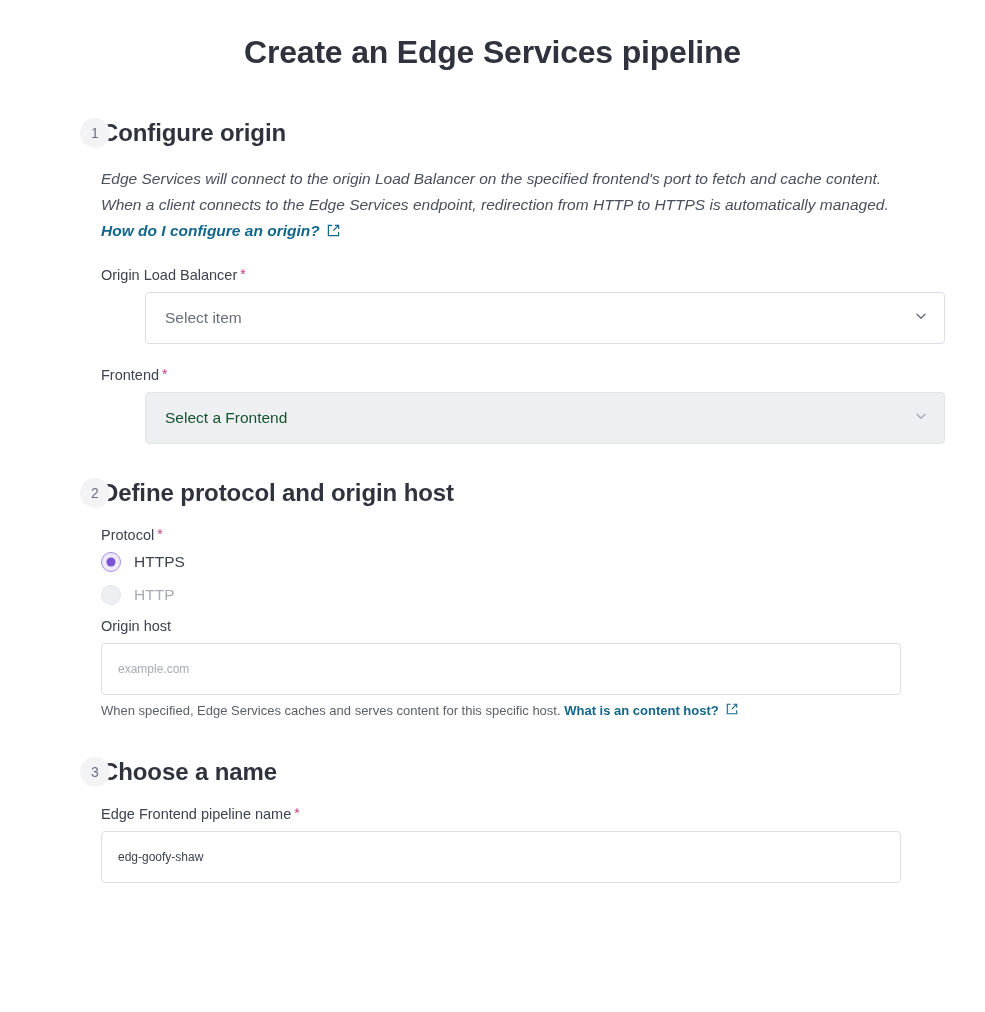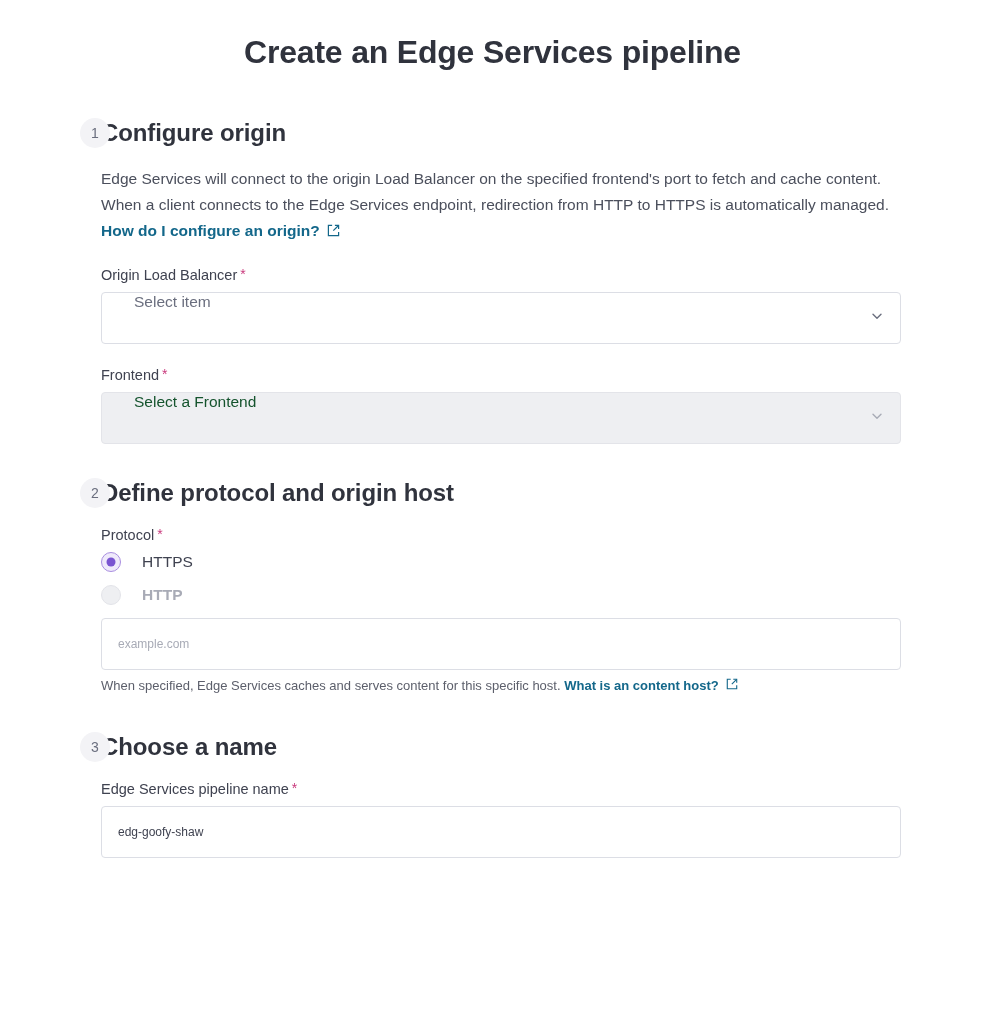--- a/index.html
+++ b/index.html
@@ -65,20 +65,21 @@
     line-height: 30px;
     letter-spacing: -0.1px;
   }
 
   .step-desc {
     font-size: 15.5px;
     line-height: 26px;
     color: #4b4f5c;
     margin: 0 0 22px 0;
     max-width: 800px;
+    font-style: italic;
   }
 
   .link {
     color: #13678a;
     font-weight: 700;
     text-decoration: none;
     cursor: pointer;
   }
   .link.small { font-weight: 700; font-size: 13px; }
 
@@ -106,26 +107,28 @@
     vertical-align: 1px;
   }
 
   .select-box {
     width: 800px;
     height: 52px;
     border: 1px solid #dcdee5;
     border-radius: 4px;
     background: #ffffff;
     display: flex;
-    padding: 0 32px;
+    align-items: center;
+    padding: 0 19px;
     font-size: 15.5px;
     color: #6a6e7e;
     cursor: pointer;
     position: relative;
     margin-bottom: 22px;
+    margin-left: 44px;
   }
   .select-box.disabled {
     background: #eeeff2;
     border-color: #e3e4e9;
     color: #14532d;
     cursor: not-allowed;
   }
   .select-box .caret {
     position: absolute;
     right: 16px;
@@ -147,21 +150,20 @@
     font-family: "Liberation Sans", sans-serif;
     outline: none;
   }
   .text-input::placeholder { color: #a8abb6; }
 
   .radio-row {
     display: flex;
     align-items: center;
     margin-bottom: 13px;
     cursor: pointer;
-    gap: 8px;
   }
   .radio-row.disabled { cursor: not-allowed; }
   .radio {
     width: 20px;
     height: 20px;
     border-radius: 50%;
     border: 1px solid #c7c9d2;
     background: #ffffff;
     margin-right: 13px;
     position: relative;
@@ -180,21 +182,21 @@
     height: 9px;
     border-radius: 50%;
     background: #7a55d1;
     transform: translate(-50%, -50%);
   }
   .radio.disabled {
     background: #eeeff2;
     border-color: #e3e4e9;
   }
   .radio-label { font-size: 15.5px; color: #3f4250; }
-  .radio-label.muted { color: #a8abb6; font-weight: bold; }
+  .radio-label.muted { color: #a8abb6; }
 
   .help-text {
     font-size: 13px;
     color: #5c5f6b;
     margin-top: 4px;
     margin-bottom: 20px;
     line-height: 20px;
   }
 
   .mt6 { margin-top: 6px; }
@@ -259,36 +261,39 @@
         <span class="radio checked"></span>
         <span class="radio-label">HTTPS</span>
       </div>
 
       <div class="radio-row disabled">
         <span class="radio disabled"></span>
         <span class="radio-label muted">HTTP</span>
       </div>
 
 
+      <label class="field-label">
+        <span>Origin host</span>
+      </label>
       <input class="text-input" type="text" placeholder="example.com" style="">
 
       <div class="help-text mt6 nomb">
         <span>When specified, Edge Services caches and serves content for this specific host.</span>
         <a class="link small" href="#">What is an content host?</a><span class="ext-icon"><svg width="12" height="12" viewBox="0 0 14 14">
               <path d="M5.5 1.5H1.5v11h11V8.5" fill="none" stroke="#13678a" stroke-width="1.3"></path>
               <path d="M8.5 1.5h4v4" fill="none" stroke="#13678a" stroke-width="1.3"></path>
               <path d="M12.4 1.6L6.8 7.2" fill="none" stroke="#13678a" stroke-width="1.3"></path>
             </svg></span>
       </div>
     </section>
 
     <section class="step" style="margin-top:36px;">
       <div class="step-badge">3</div>
       <h2 class="step-title">Choose a name</h2>
 
       <label class="field-label">
-        <span>Edge Services pipeline name</span><span class="req">*</span>
+        <span>Edge Frontend pipeline name</span><span class="req">*</span>
       </label>
       <input class="text-input" type="text" value="edg-goofy-shaw" style="">
     </section>
 
   </div>
 </div>
 
 </body></html>

